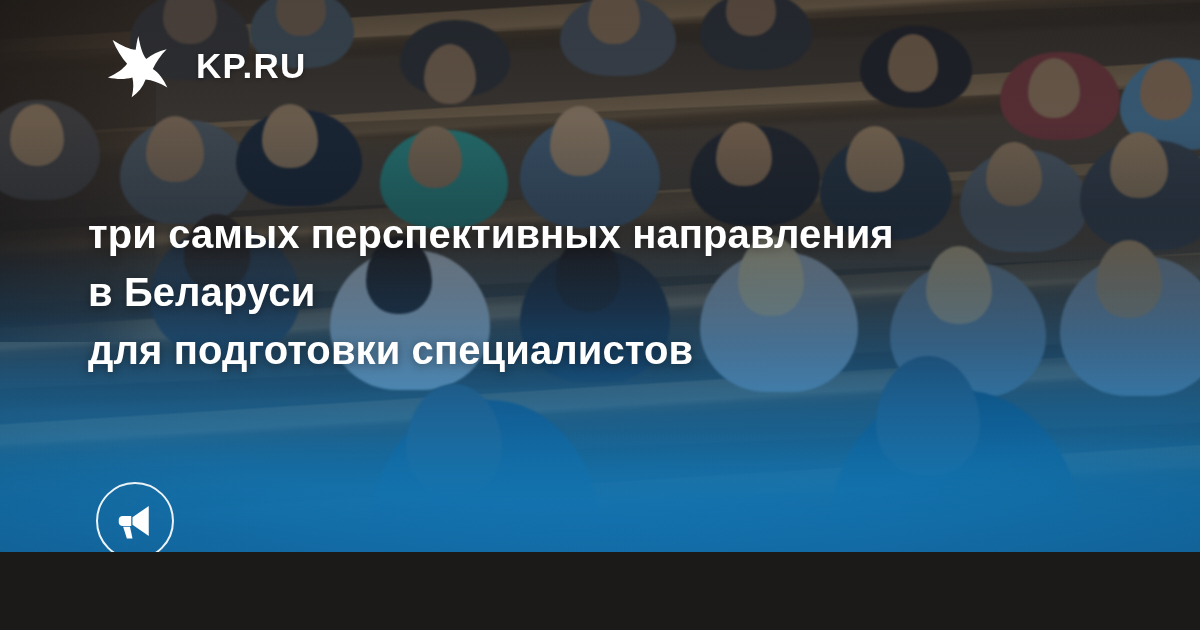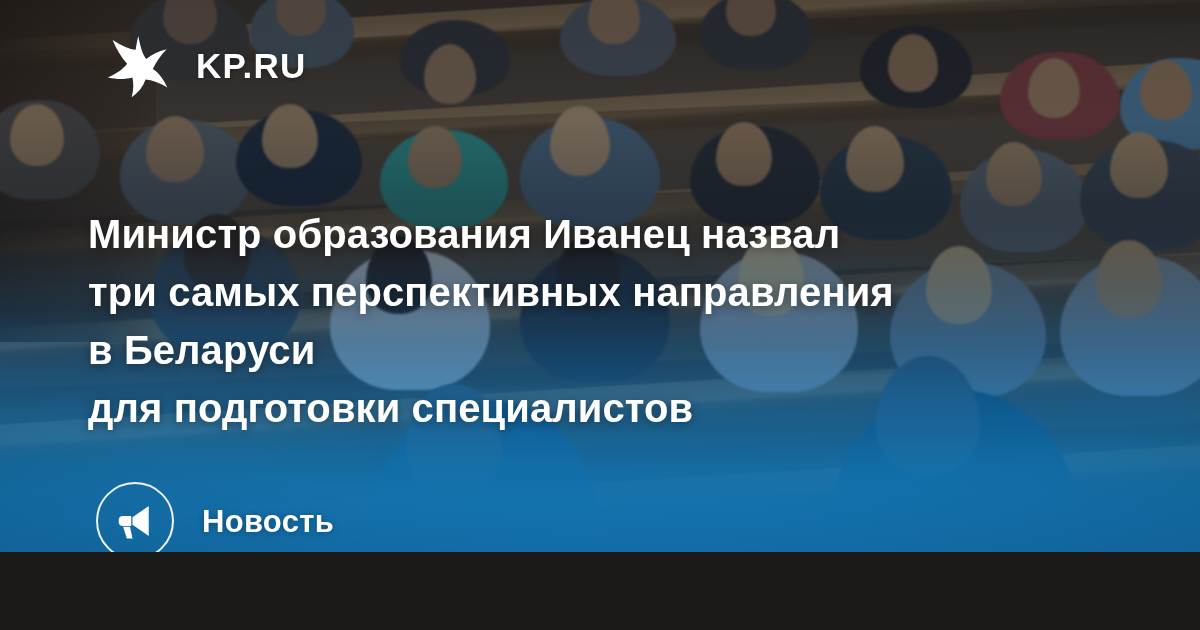--- a/index.html
+++ b/index.html
@@ -302,30 +302,28 @@
   </div>
 
   <div class="logo">
     <svg class="logo-bird" viewBox="0 0 100 100" aria-hidden="true">
       <path fill="#ffffff" d="M52 6 C55 22 58 33 64 41 C72 34 82 29 95 26 C86 35 79 45 74 56 C83 62 90 71 96 84 C84 77 73 73 63 72 C59 83 52 92 42 99 C45 87 45 77 43 69 C32 72 20 72 6 69 C19 63 29 56 35 48 C27 39 19 27 13 12 C27 21 39 26 48 27 C49 20 50 13 52 6 Z"></path>
     </svg>
     <div class="logo-word">KP.RU</div>
   </div>
 
   <h1 class="headline">
-    <span class="ln">Министр образования Иванец назвал</span>
     <span class="ln">три самых перспективных направления</span>
     <span class="ln">в Беларуси</span>
     <span class="ln">для подготовки специалистов</span>
   </h1>
 
   <div class="badge">
     <div class="badge-circle">
       <svg class="megaphone" viewBox="0 0 64 64" aria-hidden="true">
         <path fill="#ffffff" d="M54 8 L54 56 L28 38 L28 26 Z"></path>
         <path fill="#ffffff" d="M12 24 L26 24 L26 40 L12 40 C8.7 40 6 37.3 6 34 L6 30 C6 26.7 8.7 24 12 24 Z"></path>
         <path fill="#ffffff" d="M13 41 L24 41 L28 60 L19 60 Z"></path>
       </svg>
     </div>
-    <div class="badge-label">Новость</div>
   </div>
 
 </div>
 
 </body></html>

